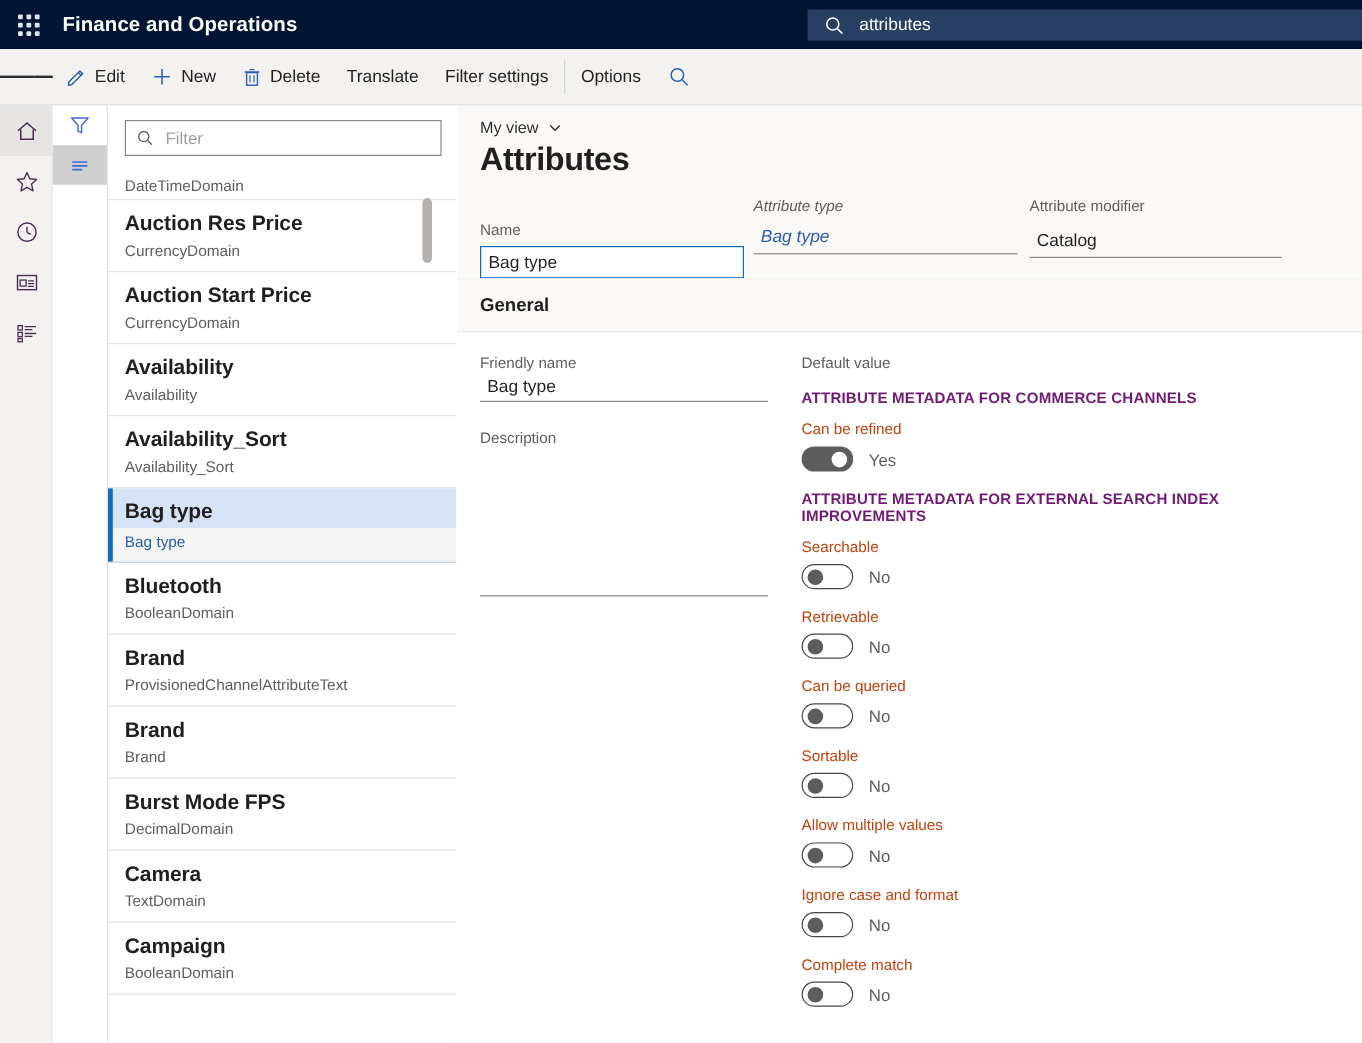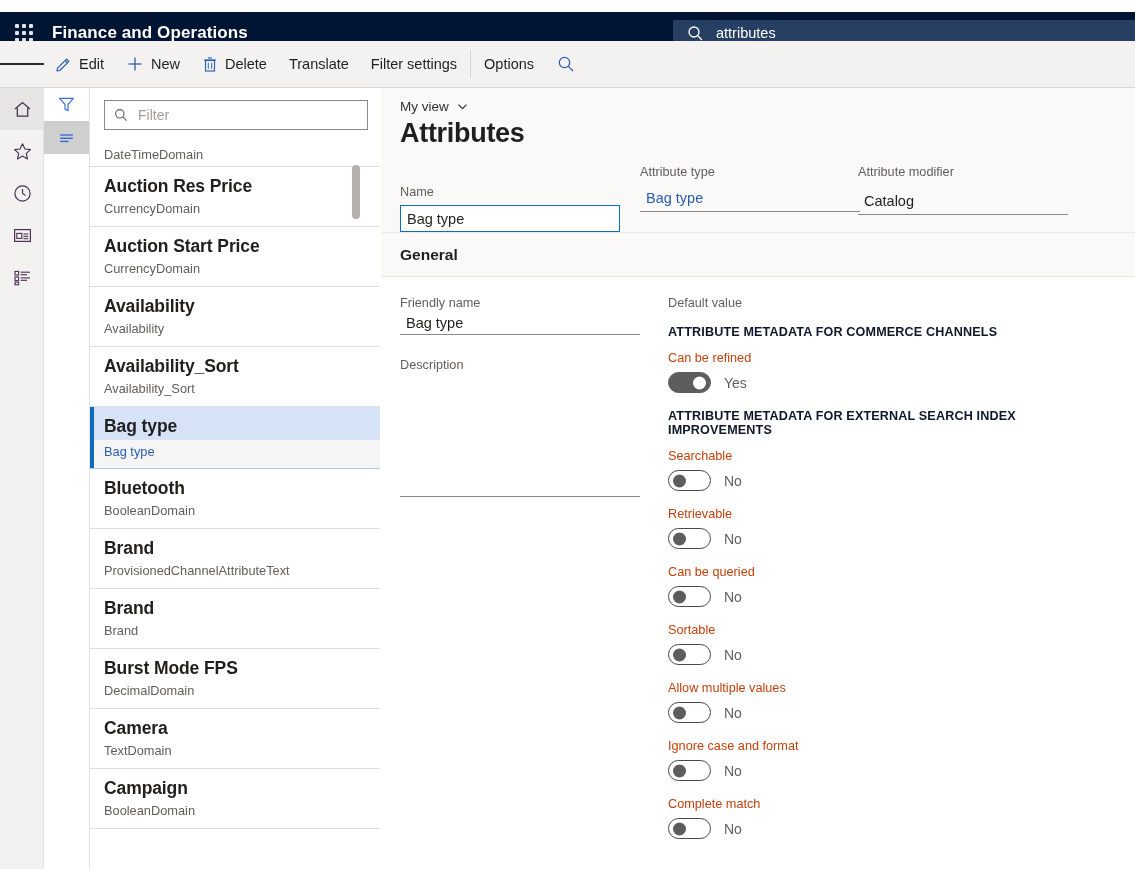--- a/index.html
+++ b/index.html
@@ -8,21 +8,21 @@
     width: 1135px; height: 869px;
     overflow: hidden;
     background: #ffffff;
     font-family: "Liberation Sans", sans-serif;
     -webkit-font-smoothing: antialiased;
   }
   .app { position: relative; width: 1135px; height: 869px; }
 
   
   .topbar {
-    position: absolute; top: 12px; left: 0; width: 1135px; height: 41px;
+    position: absolute; top: 0; left: 0; width: 1135px; height: 41px;
     background: #001433;
     display: flex; align-items: center;
   }
   .waffle {
     width: 48px; height: 41px;
     display: flex; align-items: center; justify-content: center;
     cursor: pointer;
   }
   .waffle-grid {
     display: grid; grid-template-columns: repeat(3, 4px);
@@ -205,21 +205,21 @@
     font-size: 14.5px; color: #201f1e; padding: 4px 6px 3px 6px;
     border-bottom: 1px solid #8a8886; min-height: 24px;
   }
   .textarea-field { margin-bottom: 12px; }
   .textarea-field .ta {
     border-bottom: 1px solid #8a8886; height: 124px;
     padding: 4px 6px; font-size: 14.5px; color: #201f1e;
   }
 
   .meta-head {
-    font-size: 12.6px; color: #0f172a; font-weight: bold;
+    font-size: 12.6px; color: #701a75; font-weight: bold;
     letter-spacing: .15px; margin: 14px 0 12px 0;
   }
   .toggle-row { margin-bottom: 16px; }
   .toggle-label { font-size: 12.7px; color: #c2410c; margin-bottom: 7px; }
   .toggle-line { display: flex; align-items: center; }
   .switch {
     width: 43px; height: 21px; border-radius: 11px;
     position: relative; cursor: pointer; flex: none;
   }
   .switch.on { background: #5d5d5d; border: 1px solid #5d5d5d; }
@@ -462,21 +462,21 @@
       </span>
     </div>
 
     <div class="page-title">Attributes</div>
 
     <div class="hdr-fields">
       <div class="fld" style="left:0; top:0; width:220px;margin-top:20px;">
         <div class="fld-label">Name</div>
         <div class="fld-input focused">Bag type</div>
       </div>
-      <div class="fld" style="left:240px; top:0; width:220px;">
+      <div class="fld" style="left:228px; top:0; width:220px;font-style:italic;">
         <div class="fld-label">Attribute type</div>
         <div class="fld-input underline link">Bag type</div>
       </div>
       <div class="fld" style="left:458px; top:0; width:210px;">
         <div class="fld-label">Attribute modifier</div>
         <div class="fld-input underline" style="margin-top:8px;">Catalog</div>
       </div>
     </div>
 
     <div class="section">

